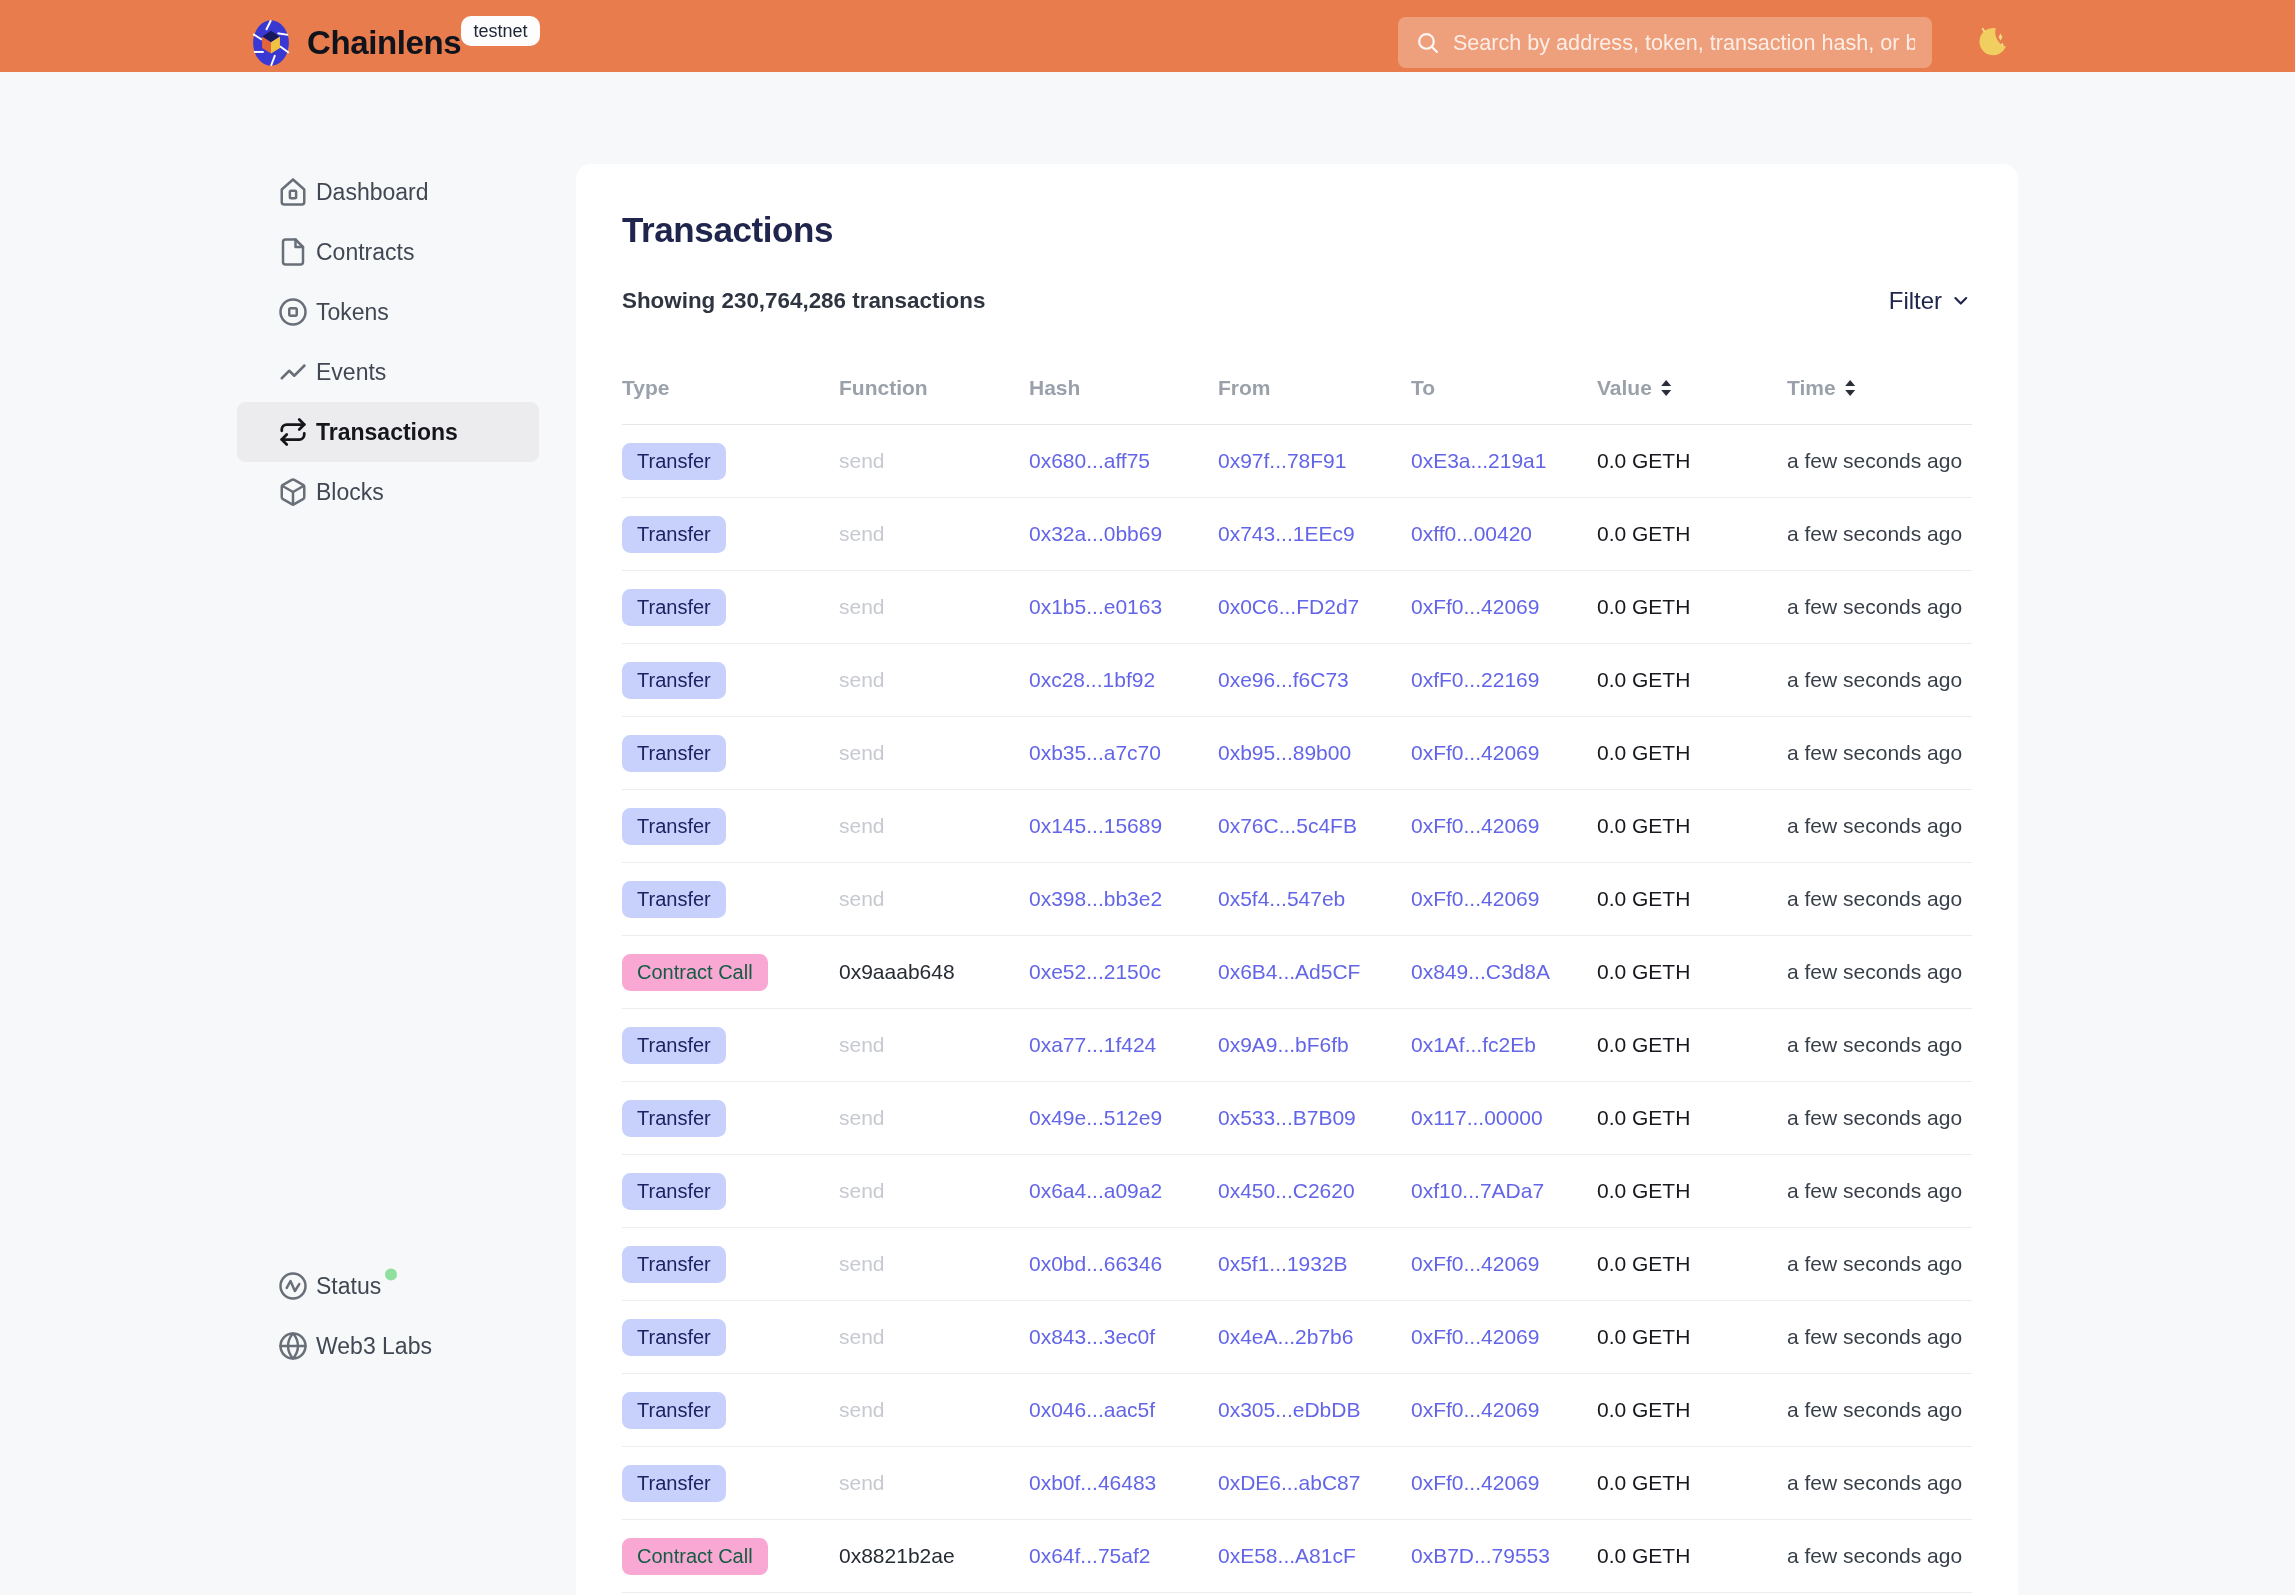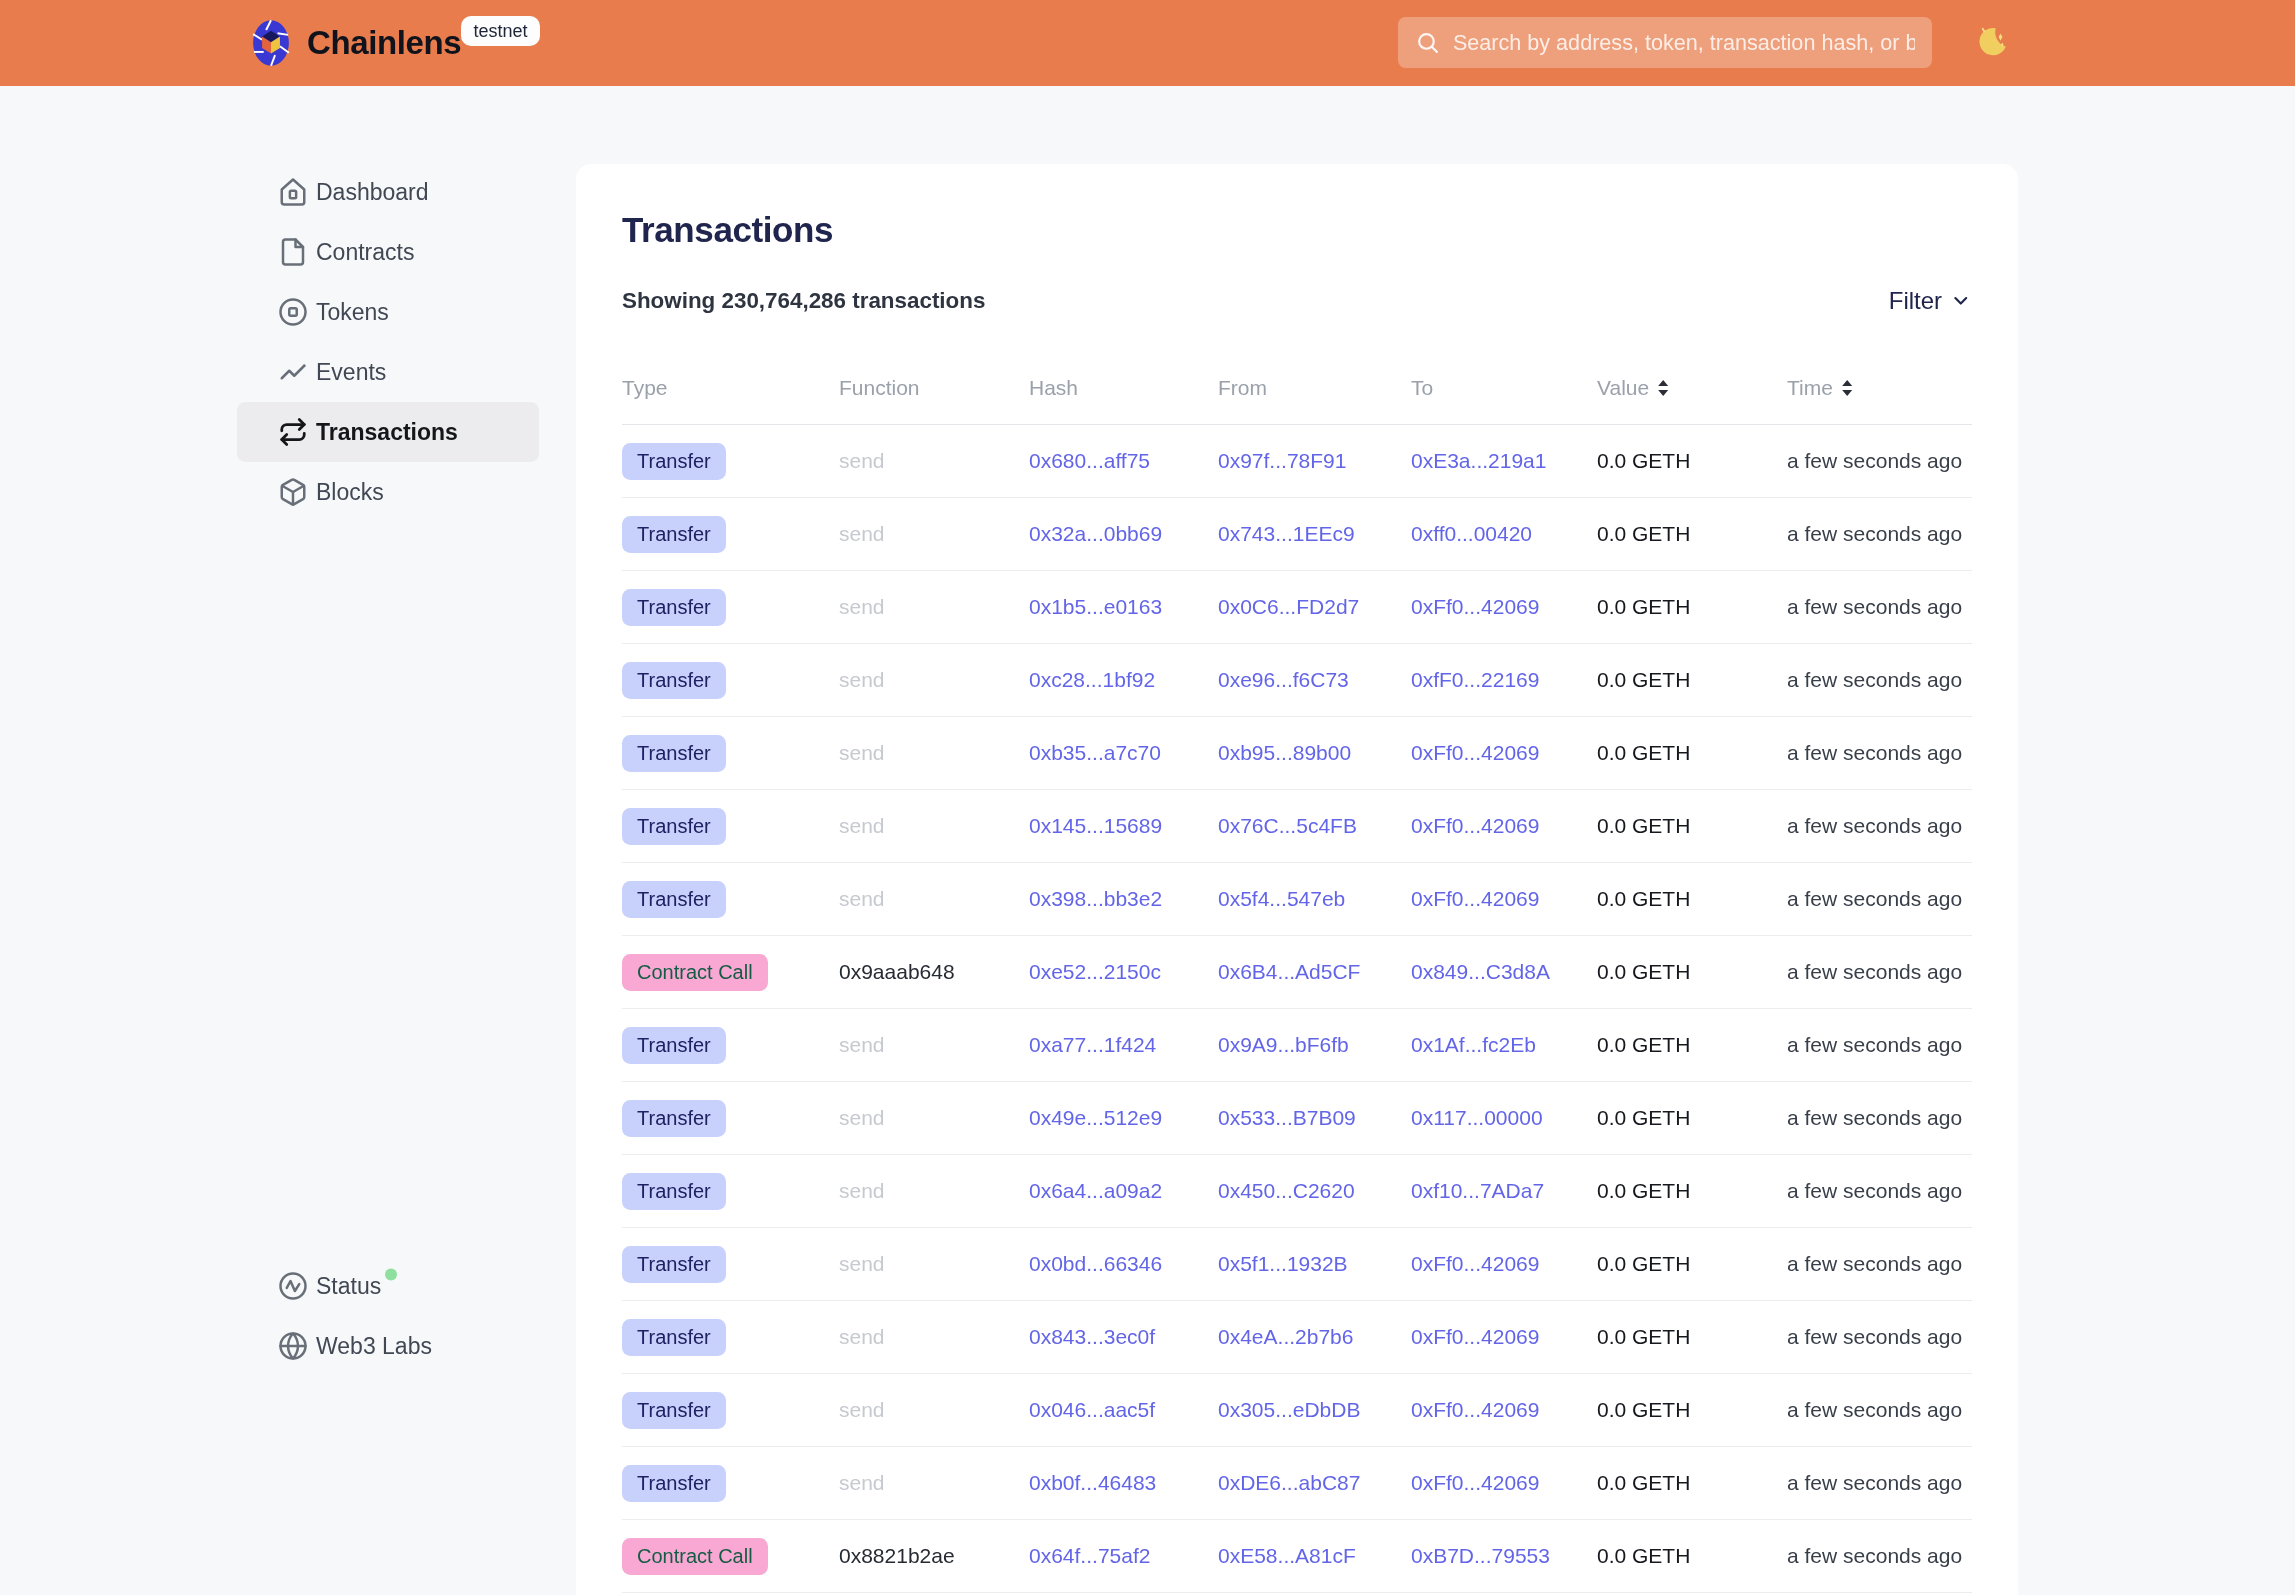--- a/index.html
+++ b/index.html
@@ -1,20 +1,20 @@
 <!DOCTYPE html>
 <html style="font-size:13.3px"><head>
 <meta charset="utf-8">
 <style>
   * { margin:0; padding:0; box-sizing:border-box; }
   html,body { width:2295px; height:1595px; overflow:hidden; background:#f7f8f9;
               font-family:"Liberation Sans","DejaVu Sans",sans-serif; }
 
   
-  .topbar { position:absolute; left:0; top:0; width:2295px; height:86px;
+  .topbar { position:absolute; left:0; top:0; width:2295px; height:72px;
             background:#e87c4c; display:flex; align-items:center; }
   .brand { position:absolute; left:245px; top:0; height:86px; display:flex; align-items:center; cursor:pointer; }
   .logo { width:52px; height:52px; }
   .brand-name { margin-left:10px; font-size:33px; font-weight:800; color:#10131c; letter-spacing:-0.4px; }
   .testnet-badge { position:absolute; left:461px; top:16px; background:#fdfdfd; color:#1f2538;
                    font-size:18px; font-weight:500; padding:5.8px 12.4px; border-radius:10px; line-height:1; }
   .search-box { position:absolute; left:1398px; top:17.4px; width:534px; height:51px;
                 background:rgba(255,255,255,0.27); border-radius:7.5px; display:flex; align-items:center;
                 padding:0 16.6px; }
   .search-box input { flex:1; border:none; outline:none; background:transparent; margin-left:13.3px;
@@ -46,21 +46,21 @@
   .meta-row { margin-top:39px; height:28px; display:flex; align-items:center; justify-content:space-between; }
   .showing { font-size:22.4px; font-weight:600; color:#2e3440; }
   .filter-btn { display:flex; align-items:center; gap:8.3px; background:none; border:none; cursor:pointer;
                 font-family:inherit; font-size:24px; font-weight:500; color:#20254d; }
   .filter-btn svg { width:21.6px; height:21.6px; stroke:#20254d; stroke-width:2.4; fill:none;
                     stroke-linecap:round; stroke-linejoin:round; }
 
   .grid-row { display:grid; grid-template-columns:217px 190px 189px 193px 186px 190px 1fr;
               align-items:center; }
   .thead { margin-top:60px; height:25px; }
-  .thead .th { font-size:21px; font-weight:400; color:#9aa1aa; display:flex; align-items:center; }
+  .thead .th { font-size:21px; font-weight:700; color:#9aa1aa; display:flex; align-items:center; }
   .sort-ic { margin-left:8.3px; cursor:pointer; display:inline-flex; }
   .head-divider { margin-top:24px; border-top:0.8px solid #e4e6e9; }
 
   .trow { height:73px; border-bottom:0.8px solid #ededf0; }
   .badge { display:inline-block; font-size:20px; font-weight:500; padding:7.5px 15px; border-radius:8.3px;
            line-height:1.1; }
   .badge.transfer { background:#c7d1fc; color:#1f2163; }
   .badge.contract { background:#f9a8d4; color:#145c43; }
   .cell { font-size:21px; }
   .fn.placeholder { color:#c6cad0; }

